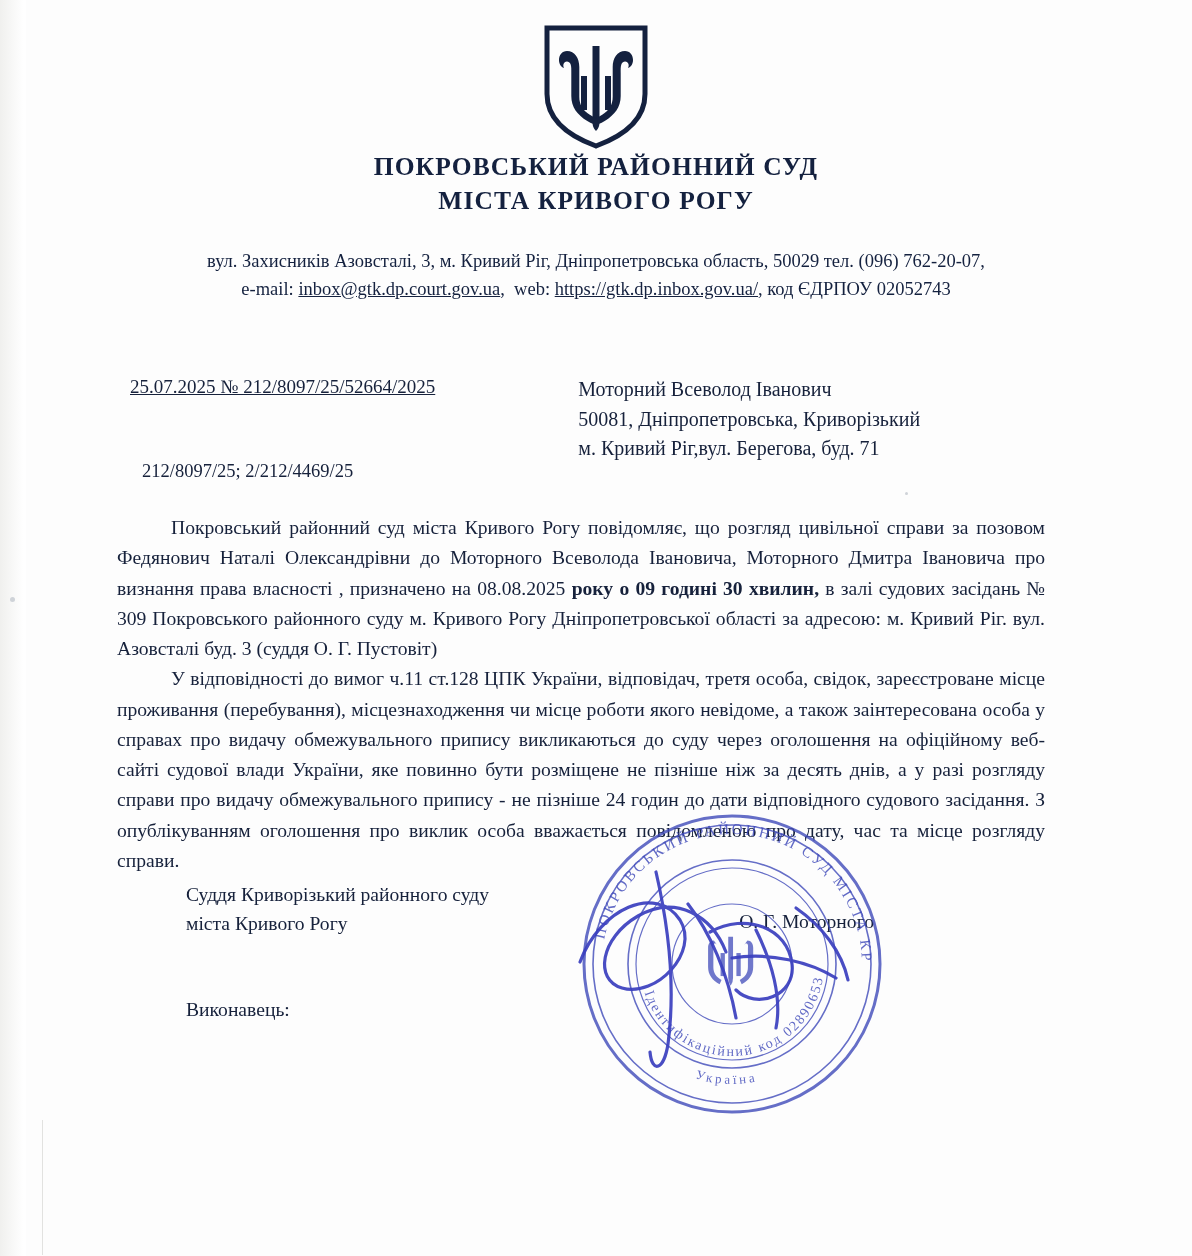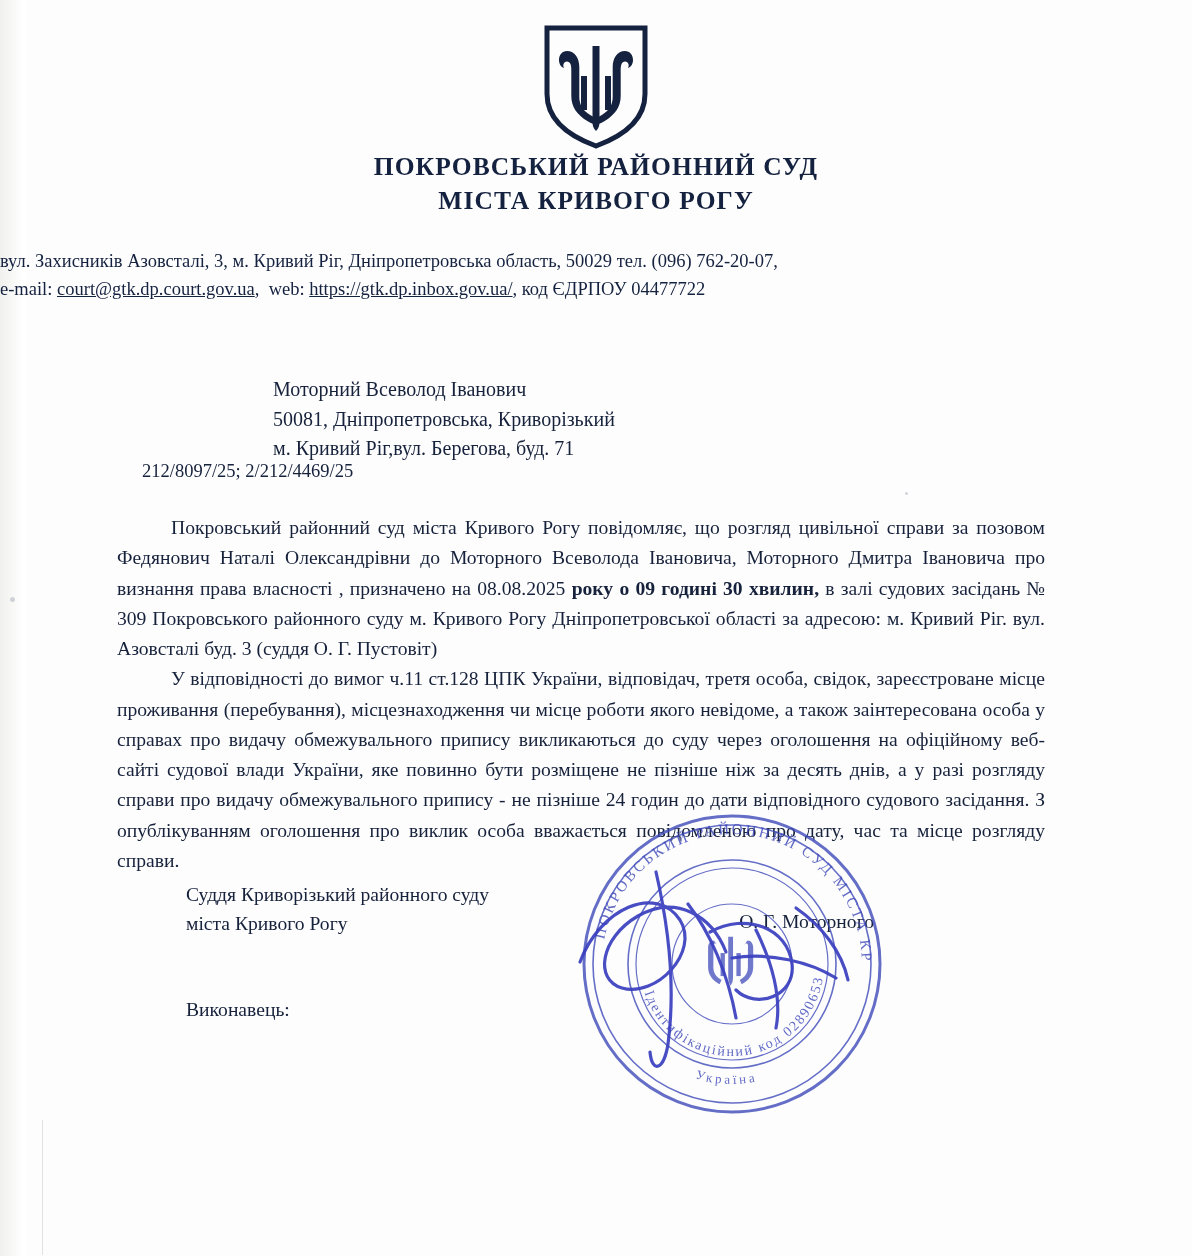--- a/index.html
+++ b/index.html
@@ -62,21 +62,21 @@
     font-weight: bold;
     letter-spacing: 1.1px;
     line-height: 1.35;
     color: #14213f;
   }
 
   .contacts {
     position: absolute;
     top: 248px;
     left: 0; right: 0;
-    text-align: left;
+    text-align: center;
     font-size: 18.5px;
     line-height: 1.5;
     color: #14213f;
   }
   .contacts a {
     color: #14213f;
     text-decoration: underline;
   }
 
   .meta-row {
@@ -188,27 +188,28 @@
 
   <div class="header-block">
     <div class="court-name">ПОКРОВСЬКИЙ РАЙОННИЙ СУД</div>
     <div class="court-name">МІСТА КРИВОГО РОГУ</div>
   </div>
 
   <div class="contacts">
     <div>вул. Захисників Азовсталі, 3, м. Кривий Ріг,  Дніпропетровська область, 50029 тел. (096) 762-20-07,</div>
     <div>
       <span>e-mail:</span>
-      <a href="#">court@gtk.dp.court.gov.ua</a><span>,&nbsp; </span>
+      <a href="#">inbox@gtk.dp.court.gov.ua</a><span>,&nbsp; </span>
       <span>web:</span>
-      <a href="#">https://gtk.dp.inbox.gov.ua/</a><span>, код ЄДРПОУ 04477722</span>
+      <a href="#">https://gtk.dp.inbox.gov.ua/</a><span>, код ЄДРПОУ 02052743</span>
     </div>
   </div>
 
   <div class="meta-row">
+    <div class="outgoing">25.07.2025 №  212/8097/25/52664/2025</div>
     <div class="addressee">Моторний Всеволод Іванович
 50081,  Дніпропетровська,  Криворізький
 м. Кривий Ріг,вул. Берегова, буд. 71</div>
   </div>
 
   <div class="case-ref">212/8097/25; 2/212/4469/25</div>
 
   <div class="body-text">
     <p><span>Покровський районний суд міста Кривого Рогу  повідомляє, що розгляд цивільної справи за позовом Федянович Наталі Олександрівни до Моторного Всеволода Івановича, Моторного Дмитра Івановича про визнання права власності , призначено на 08.08.2025 </span><span class="bold">року о 09 годині  30 хвилин,</span><span> в залі судових засідань № 309 Покровського районного суду м. Кривого Рогу Дніпропетровської області за адресою: м. Кривий Ріг. вул. Азовсталі буд. 3 (суддя  О.  Г.  Пустовіт)</span></p>
     <p>У відповідності до вимог ч.11 ст.128 ЦПК України, відповідач, третя особа, свідок, зареєстроване місце проживання (перебування), місцезнаходження чи місце роботи якого невідоме, а також заінтересована особа у справах про видачу обмежувального припису викликаються до суду через оголошення на офіційному веб-сайті судової влади України, яке повинно бути розміщене не пізніше ніж за десять днів, а у разі розгляду справи про видачу обмежувального припису - не пізніше 24 годин до дати відповідного судового засідання. З опублікуванням оголошення про виклик особа вважається повідомленою про дату, час та місце розгляду справи.</p>

